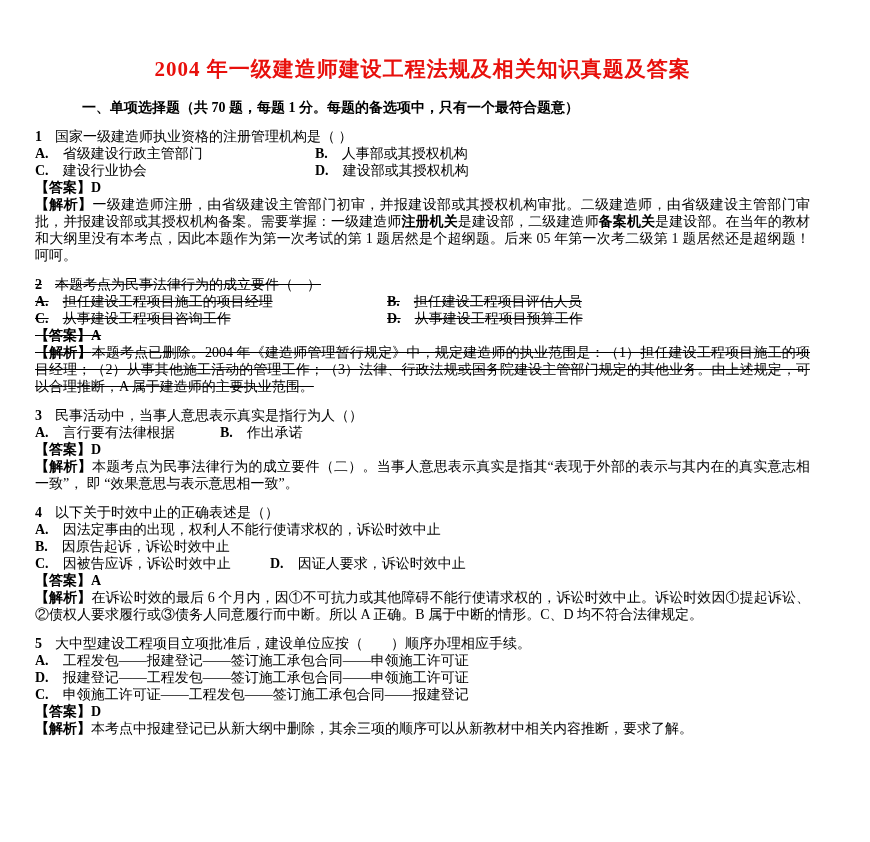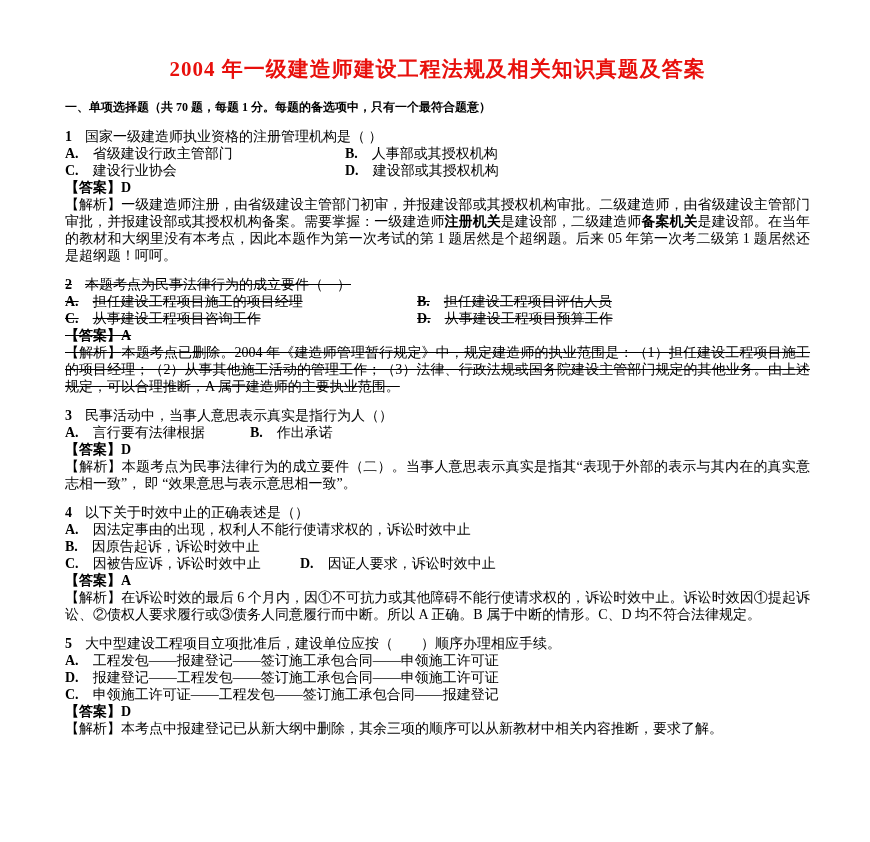--- a/index.html
+++ b/index.html
@@ -1,40 +1,40 @@
 <!DOCTYPE html>
 <html><head>
 <meta charset="utf-8">
 <style>
   html,body{margin:0;padding:0;background:#ffffff;}
   .page{
     width:870px;height:842px;box-sizing:border-box;
-    padding:56px 60px 0 65px;overflow:hidden;background:#ffffff;
+    padding:56px 60px 0 35px;overflow:hidden;background:#ffffff;
     font-family:"Liberation Serif","DejaVu Serif",serif;
     font-size:14px;color:#000;
   }
   .title{
     text-align:center;font-size:21px;font-weight:bold;line-height:26px;
     letter-spacing:1px;
   }
   .section-header{
-    margin-top:17px;font-weight:bold;font-size:12px;line-height:17px;
+    margin-top:17px;font-weight:bold;font-size:14px;line-height:17px;margin-left:47px;
   }
   .question{margin-top:12px;}
   .line{line-height:17px;white-space:nowrap;}
   .q-num{font-weight:bold;margin-right:13px;}
   .opt-label{font-weight:bold;margin-right:14px;}
   .opt-cell{display:inline-block;vertical-align:top;}
   .cw280{width:280px;}
   .cw352{width:352px;}
   .cw185{width:185px;}
   .cw235{width:235px;}
   .answer{font-weight:bold;line-height:17px;}
   .analysis{line-height:17px;text-align:justify;}
-  .analysis-label{font-weight:normal;font-style:normal;}
+  .analysis-label{font-weight:bold;font-style:normal;}
   .analysis-body{}
   .analysis-body b{font-weight:bold;}
   
   .del .q-num,.del .q-text,.del .opt-label,.del .opt-text,
   .del .answer,.del .analysis-label,.del .analysis-body,
   .del .analysis-body span,.del .analysis-body b{
     text-decoration:line-through;
     text-decoration-color:#000;
   }
 </style>

